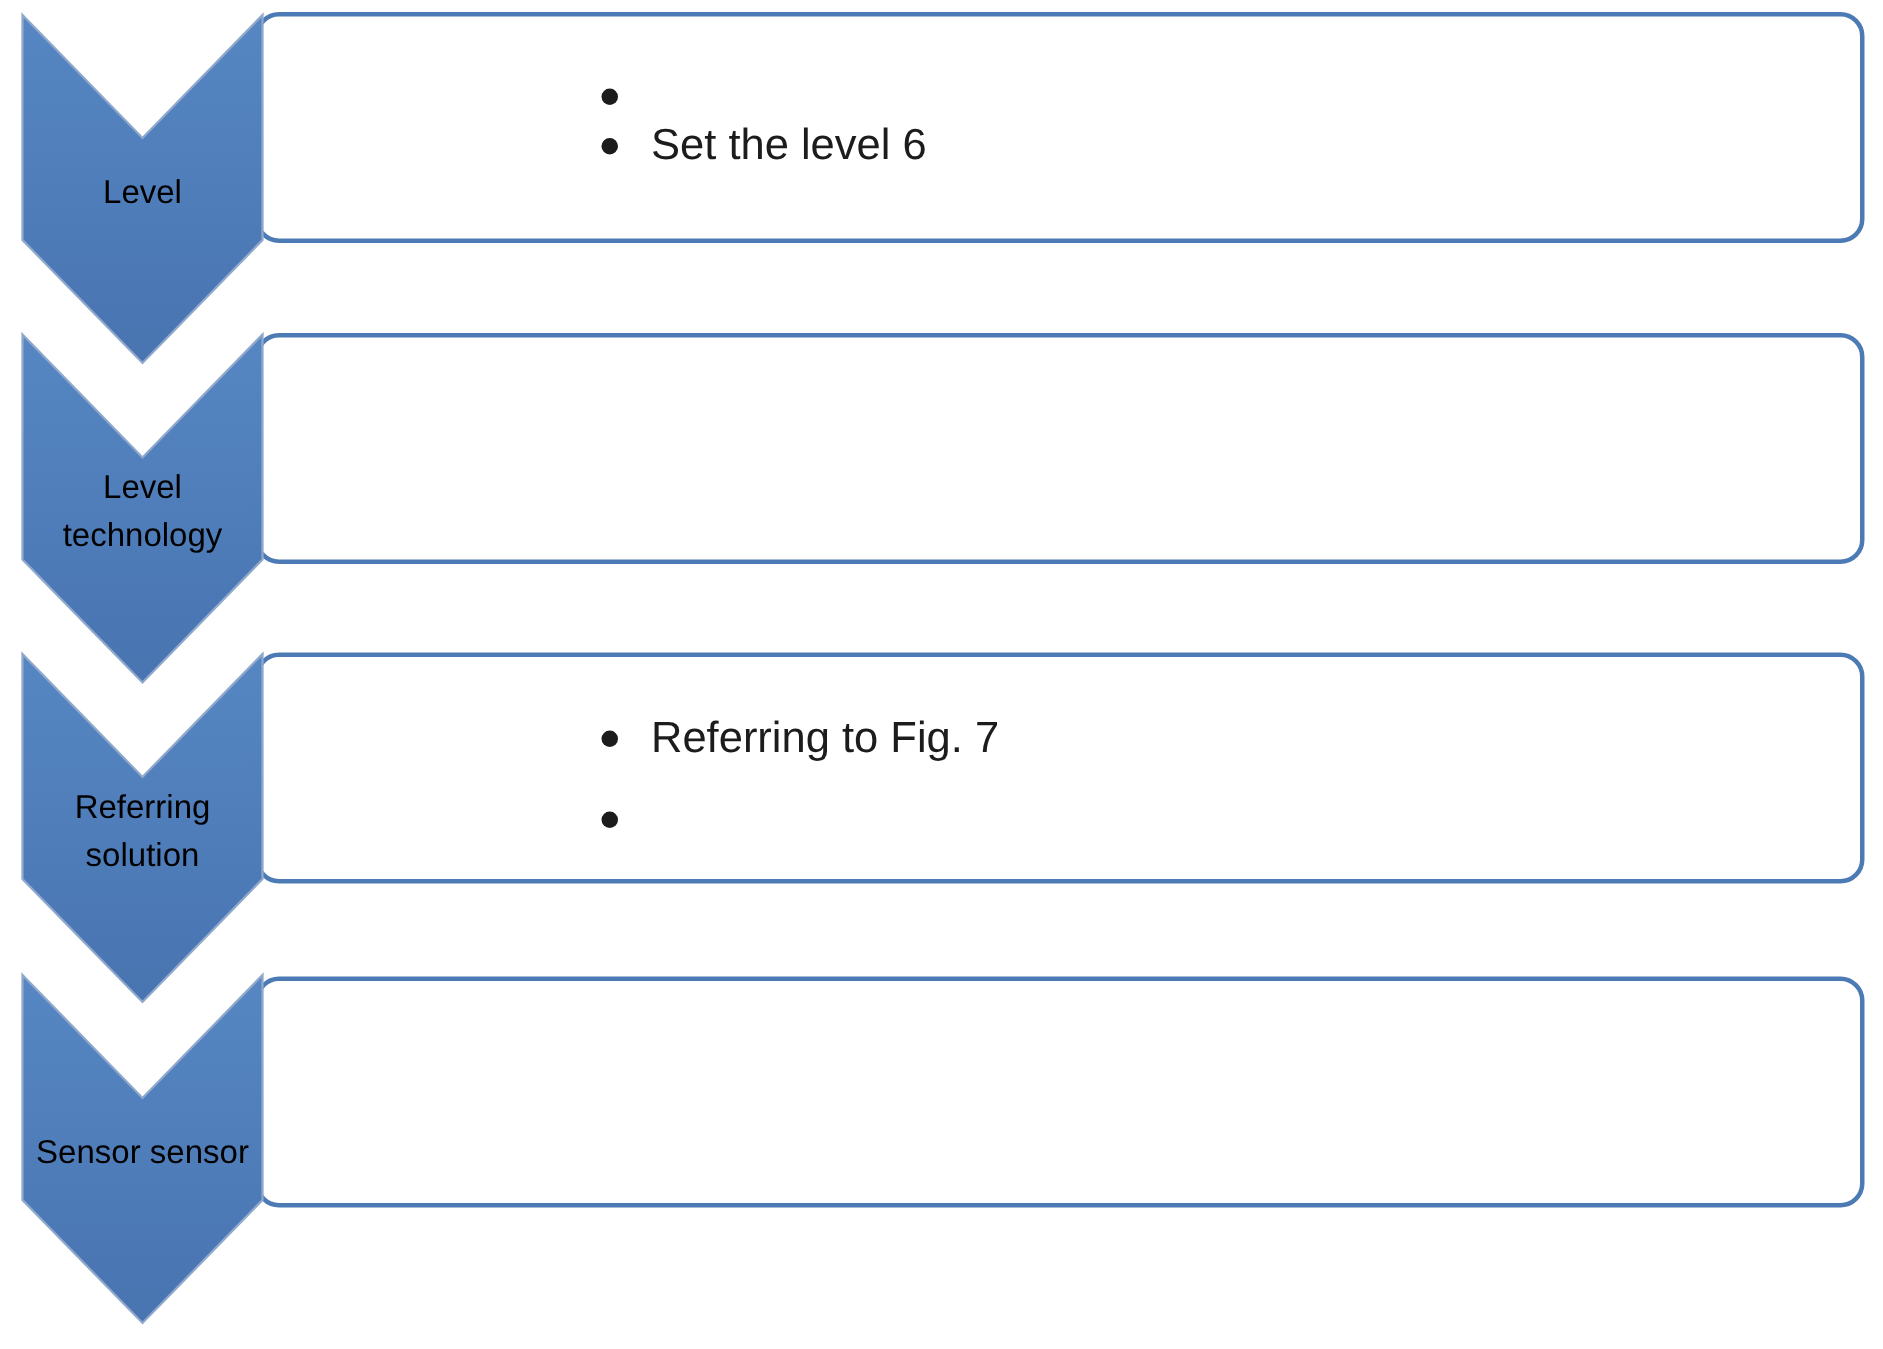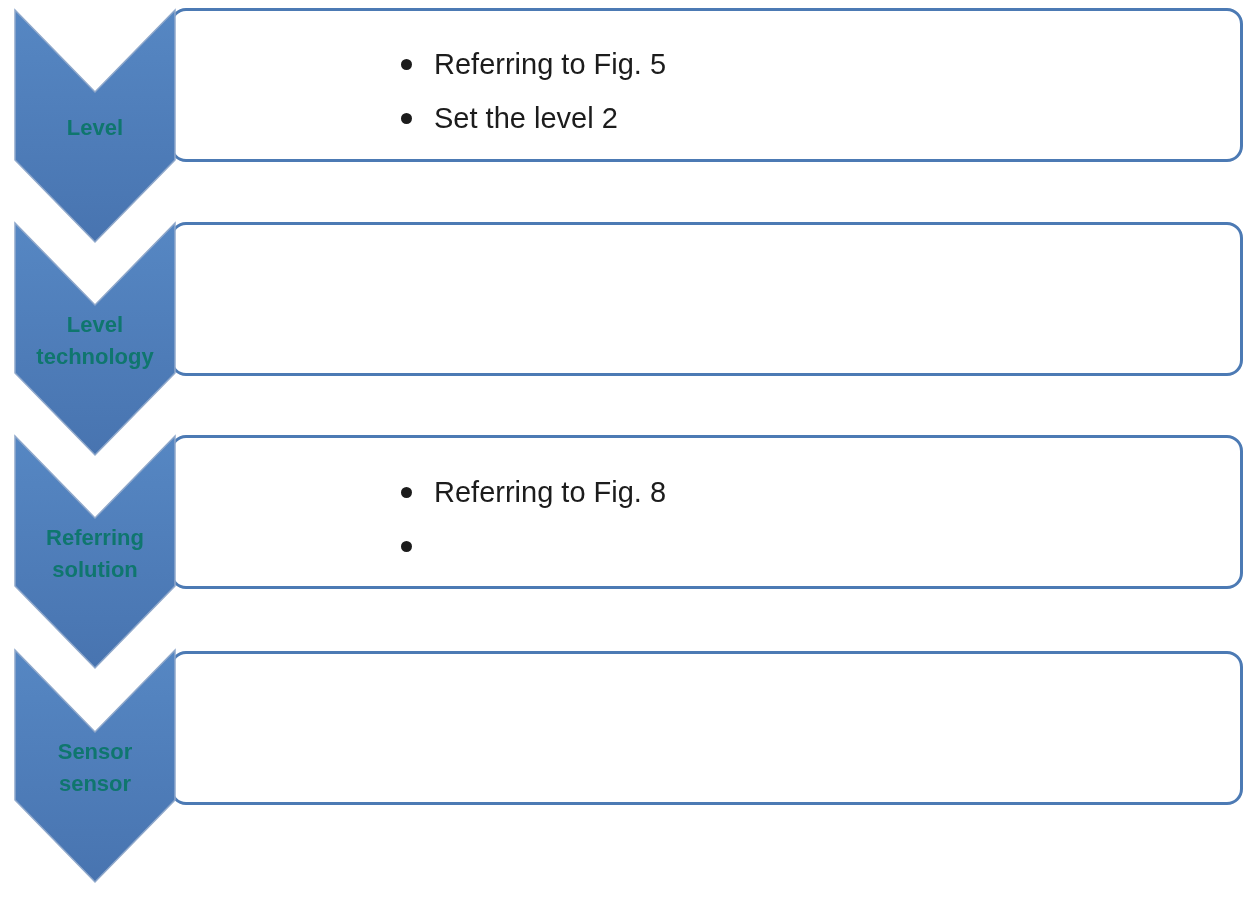--- a/index.html
+++ b/index.html
@@ -45,23 +45,23 @@
   .chev-label {
     position: absolute;
     left: 10px;
     width: 170px;
     height: 70px;
     z-index: 3;
     display: flex;
     align-items: center;
     justify-content: center;
     text-align: center;
-    color: #0f766e;
+    color: #000000;
     font-size: 22px;
-    font-weight: bold;
+    font-weight: normal;
     line-height: 32px;
     padding: 0 14px;
     box-sizing: border-box;
   }
   .sec1 .chev-label { top: 93px; }
   .sec2 .chev-label { top: 306px; }
   .sec3 .chev-label { top: 519px; }
   .sec4 .chev-label { top: 733px; }
 
   .bullets {
@@ -96,46 +96,45 @@
 </head>
 <body>
 
 <div class="canvas">
 
   <div class="section sec1">
     <div class="box">
       <div class="bullets">
         <div class="bullet-line">
           <span class="dot"></span>
-          <span class="btext">Referring to Fig. 5</span>
         </div>
         <div class="bullet-line">
           <span class="dot"></span>
-          <span class="btext">Set the level 2</span>
+          <span class="btext">Set the level 6</span>
         </div>
       </div>
     </div>
     <svg class="chev" viewBox="0 0 170 238" preserveAspectRatio="none">
       <defs>
         <linearGradient id="g1" x1="0" y1="0" x2="0" y2="1">
           <stop offset="0" stop-color="#5687c3"></stop>
           <stop offset="1" stop-color="#4874b0"></stop>
         </linearGradient>
       </defs>
       <polygon points="5,2 85,84 165,2 165,152 85,234 5,152" fill="url(#g1)" stroke="#8fa8cb" stroke-width="1.5"></polygon>
     </svg>
     <div class="chev-label">Level</div>
   </div>
 
   <div class="section sec2">
     <div class="box">
       <div class="bullets">
         <div class="bullet-line">
           <span class="dot"></span>
-          <span class="btext">Referring to Fig. 8</span>
+          <span class="btext">Referring to Fig. 7</span>
         </div>
         <div class="bullet-line">
           <span class="dot"></span>
         </div>
       </div>
     </div>
     <svg class="chev" viewBox="0 0 170 238" preserveAspectRatio="none">
       <defs>
         <linearGradient id="g2" x1="0" y1="0" x2="0" y2="1">
           <stop offset="0" stop-color="#5687c3"></stop>

